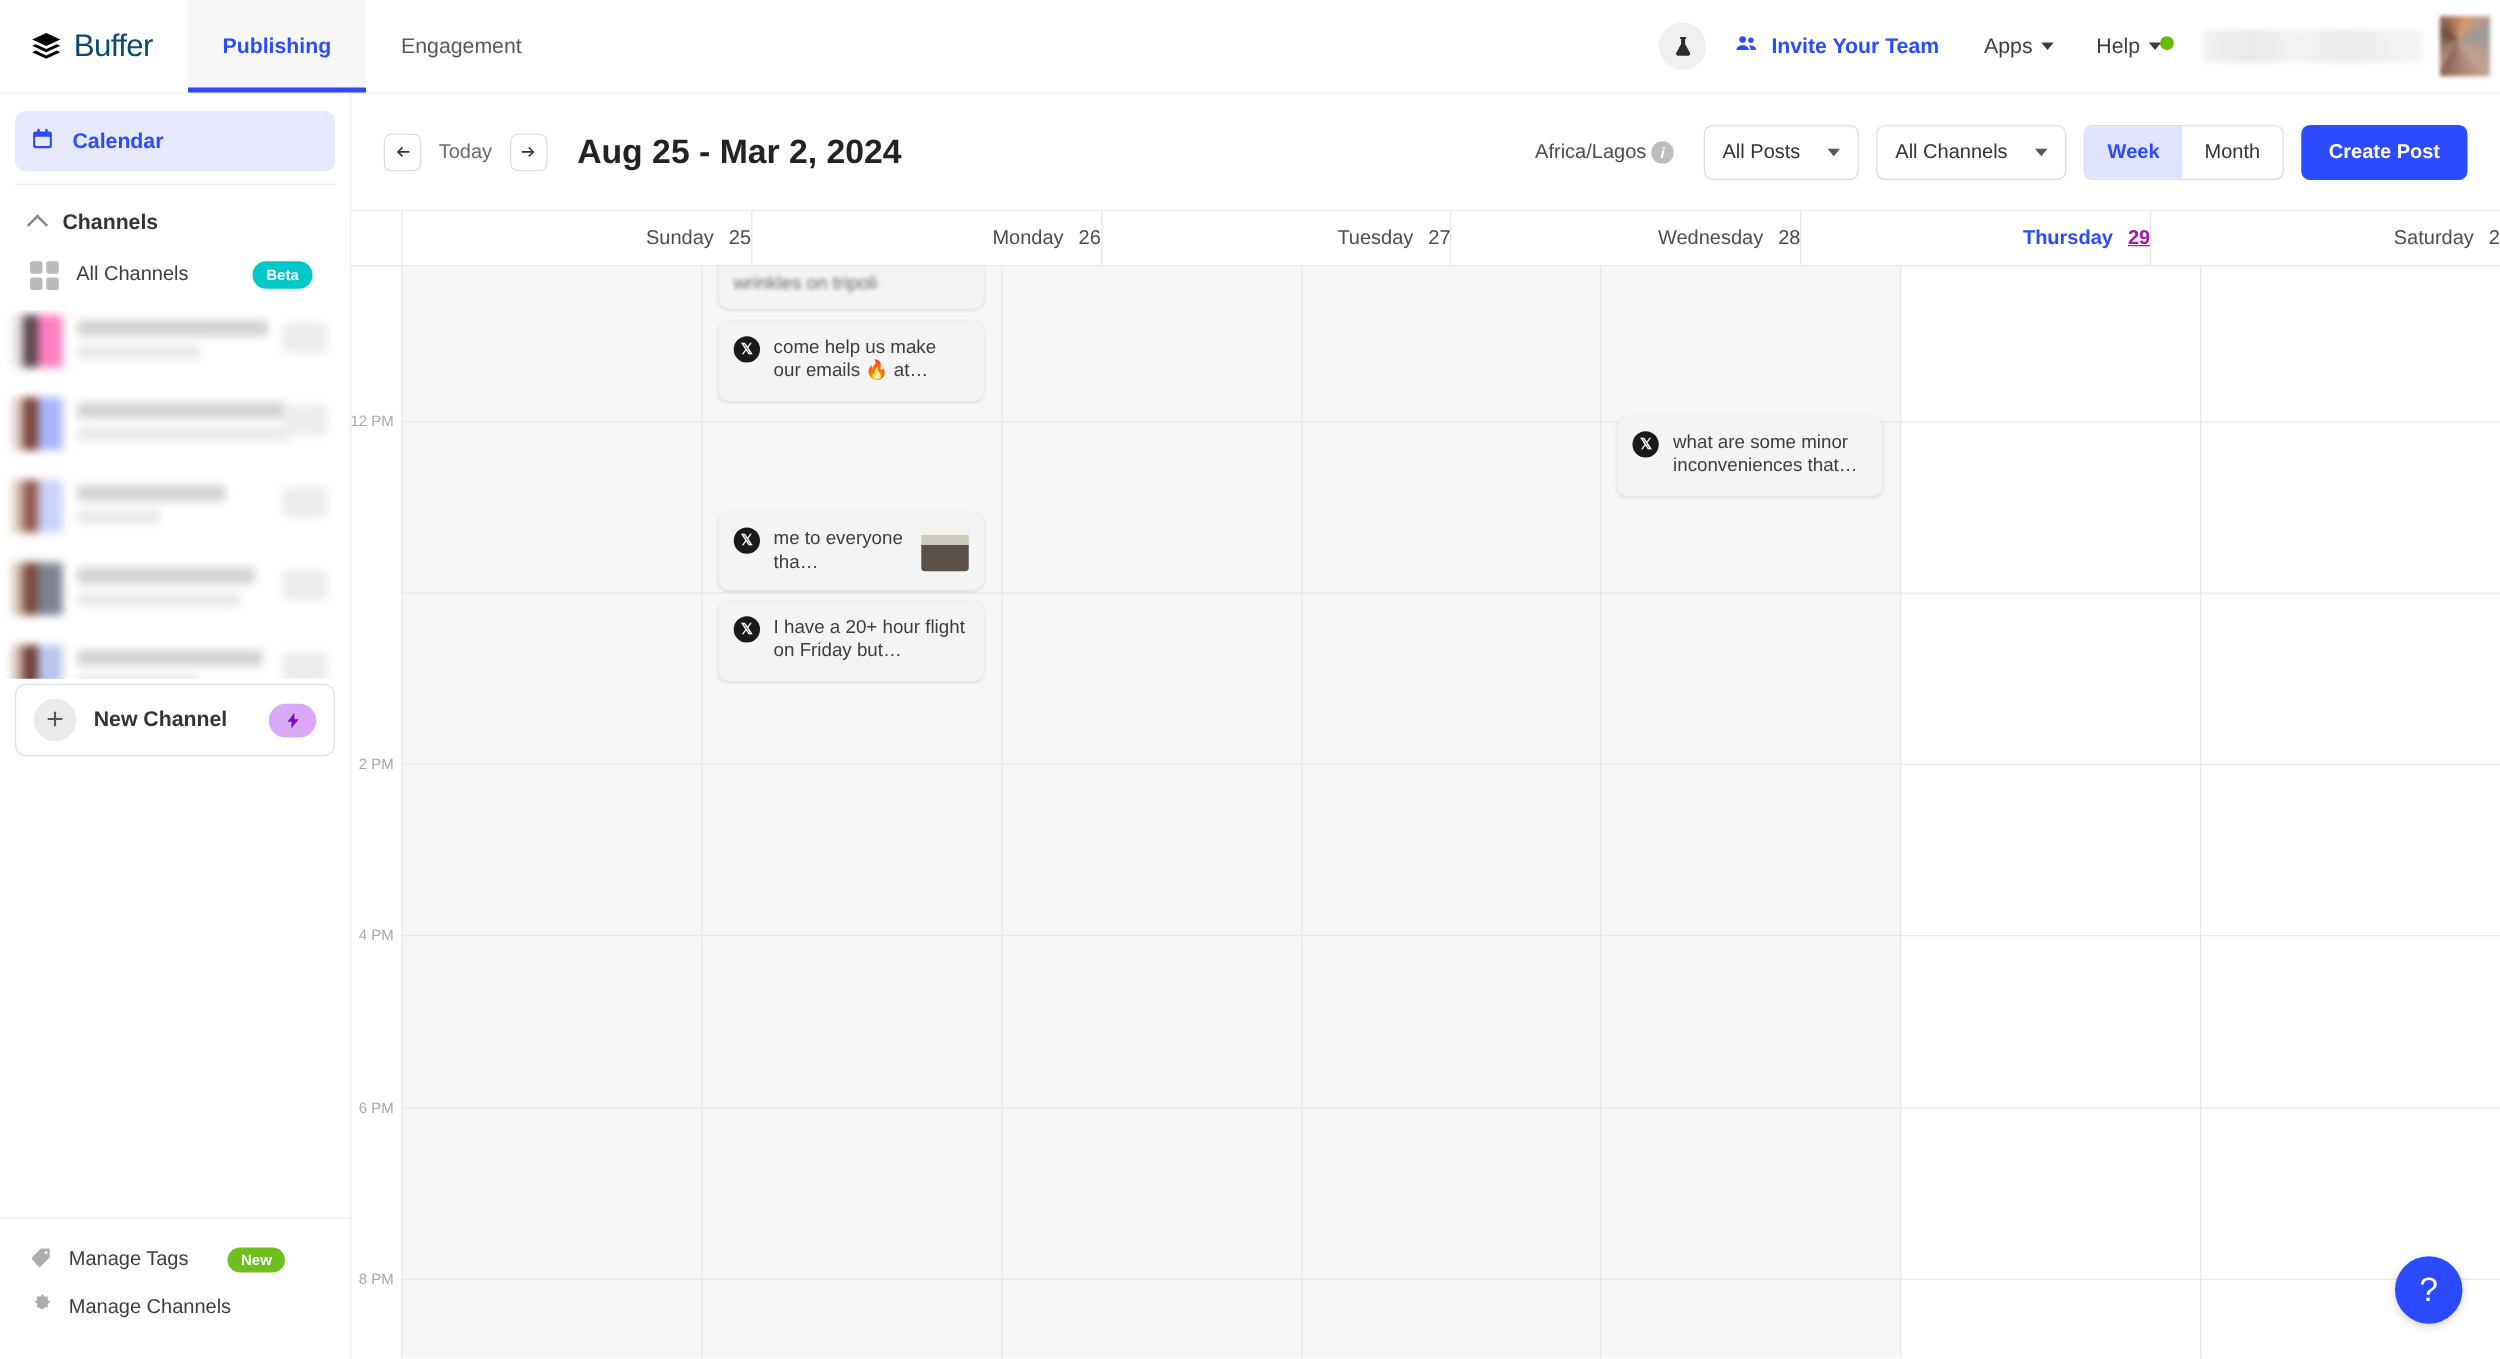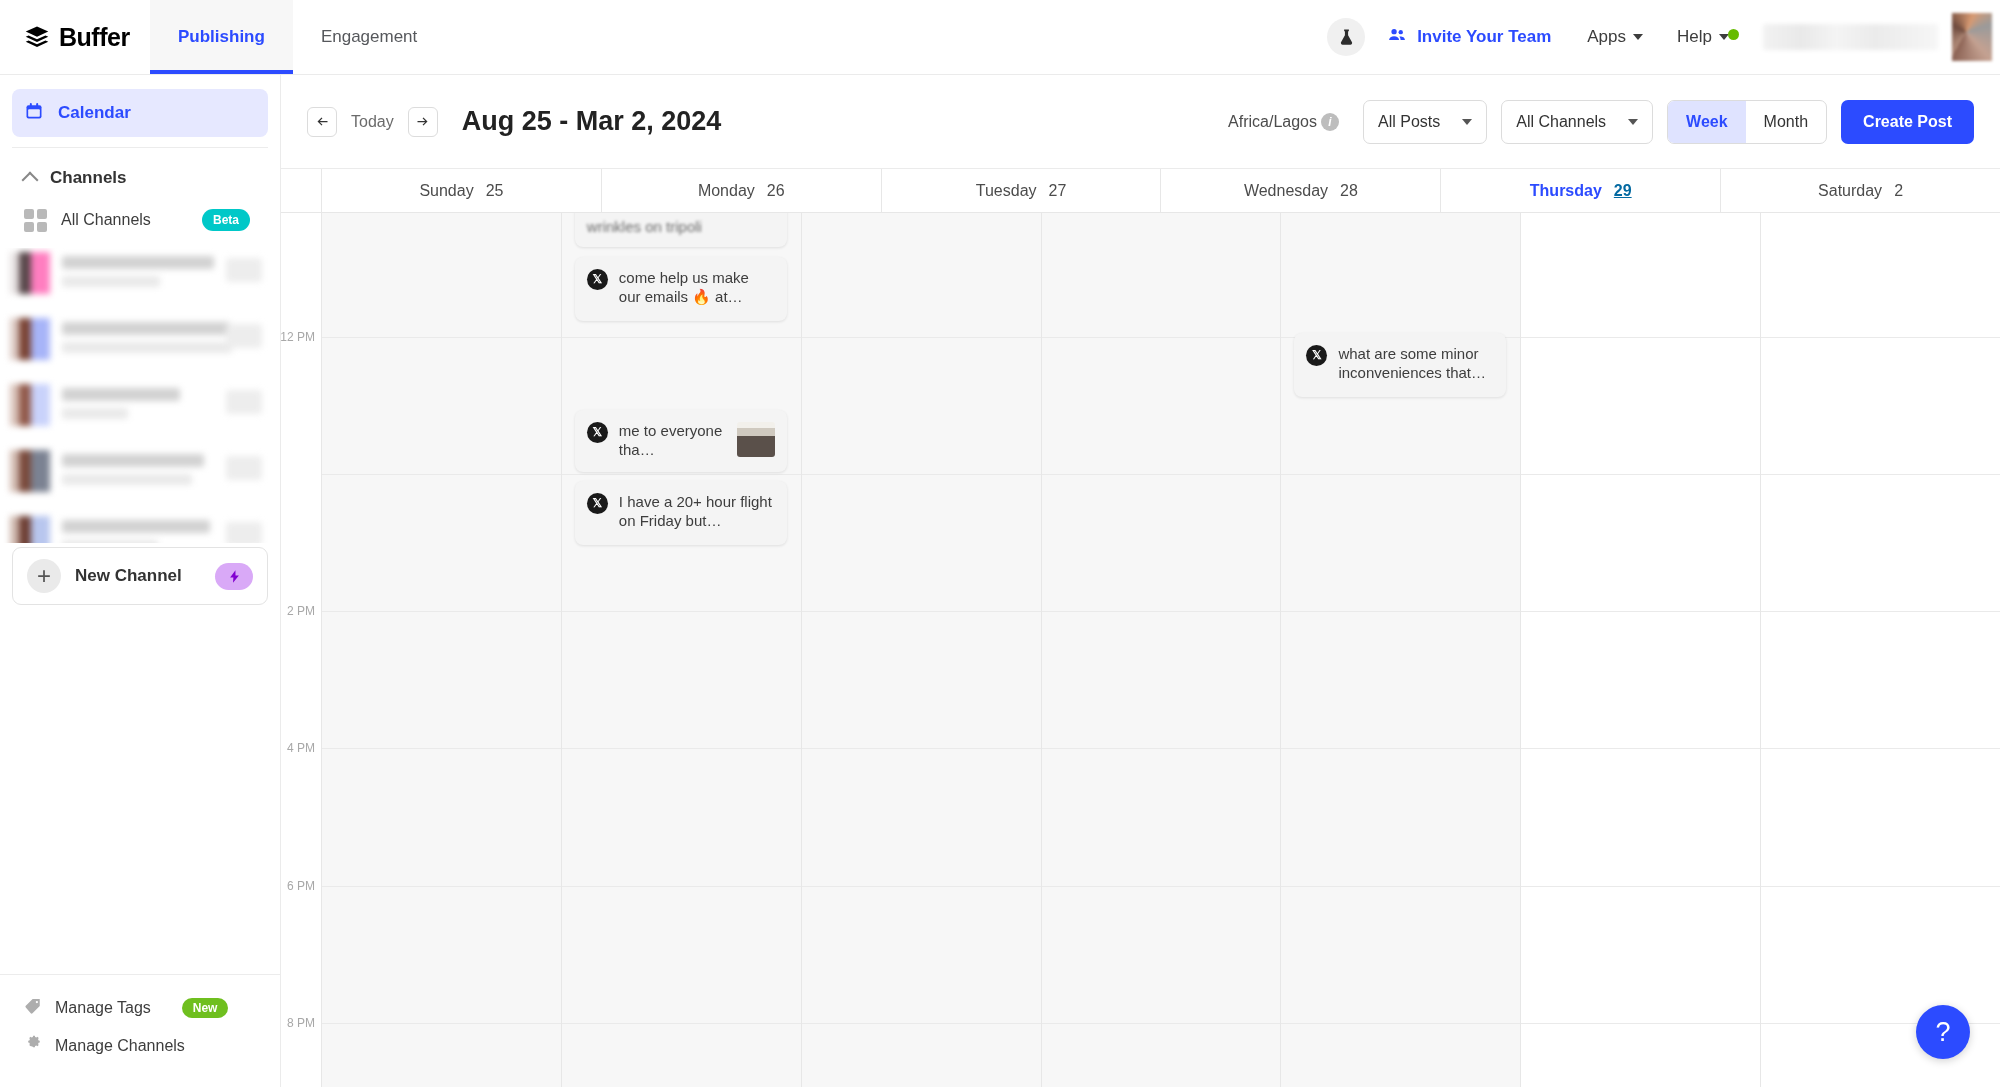--- a/index.html
+++ b/index.html
@@ -22,21 +22,21 @@
     position: relative;
   }
   .brand {
     width: 150px;
     display: flex; align-items: center; gap: 9px;
     padding-left: 24px;
     flex: 0 0 auto;
   }
   .brand-logo { width: 26px; height: 26px; flex: 0 0 auto; }
   .brand-name {
-    font-size: 25px; font-weight: bold; letter-spacing: -0.5px; color: #000000;
+    font-size: 25px; font-weight: normal; letter-spacing: -0.5px; color: #0c4a6e;
   }
   .navtabs { display: flex; align-items: stretch; }
   .navtab {
     display: flex; align-items: center;
     padding: 0 28px;
     font-size: 17px;
     color: #56585c;
     cursor: pointer;
     position: relative;
   }
@@ -243,27 +243,27 @@
   .cal {
     flex: 1 1 auto; position: relative; overflow: hidden;
     border-top: 1px solid #ebebeb;
   }
   .dayhead {
     display: flex; height: 44px;
     border-bottom: 1px solid #e7e7e7; background: #fff;
   }
   .gutter { width: 40px; flex: 0 0 40px; }
   .dayhead-cell {
-    flex: 1 1 0; display: flex; align-items: center; justify-content: center;
+    flex: 1 1 0; display: flex; align-items: center; justify-content: flex-end;
     gap: 12px; font-size: 16px; color: #4c4c4c;
     border-left: 1px solid #e7e7e7;
   }
   .dayhead-cell.today { color: #2c4bff; font-weight: 600; }
   .dayhead-cell .dnum { color: #4c4c4c; }
-  .dayhead-cell.today .dnum { color: #0369a1; text-decoration: underline; }
+  .dayhead-cell.today .dnum { color: #a21caf; text-decoration: underline; }
 
   .grid-scroll {
     position: absolute; top: 44px; left: 0; right: 0; bottom: 0;
     overflow: hidden;
   }
   .grid-inner { position: relative; height: 1200px; display: flex; }
   .time-gutter { width: 40px; flex: 0 0 40px; position: relative; }
   .time-label {
     position: absolute; right: 6px;
     font-size: 12px; color: #a8a8a8; transform: translateY(-50%);

